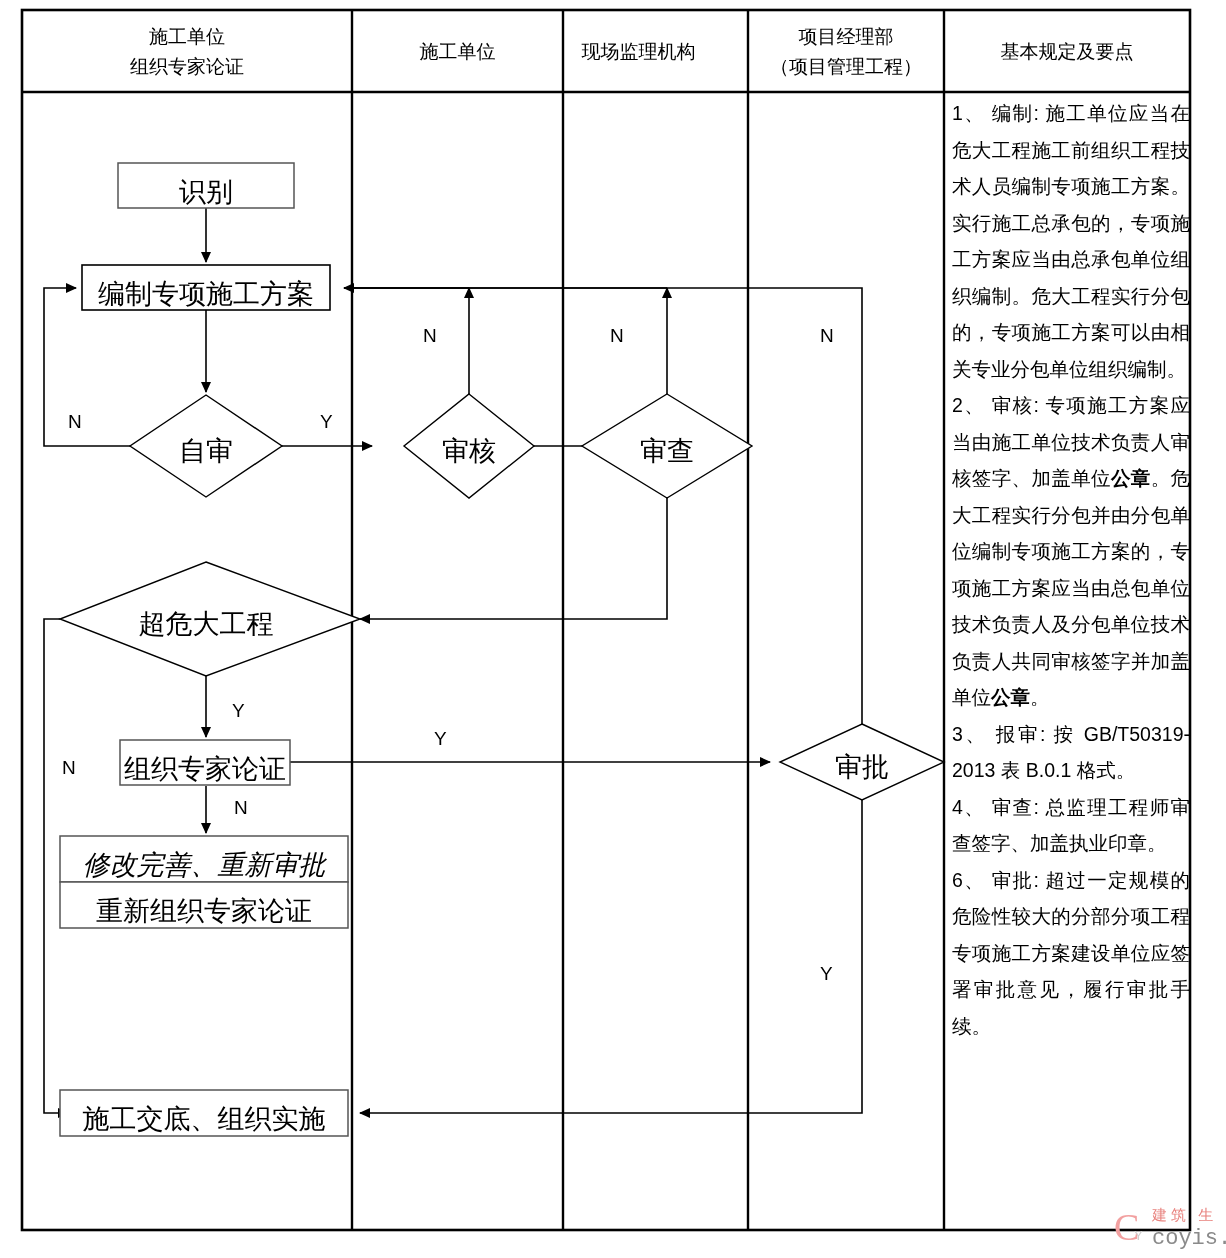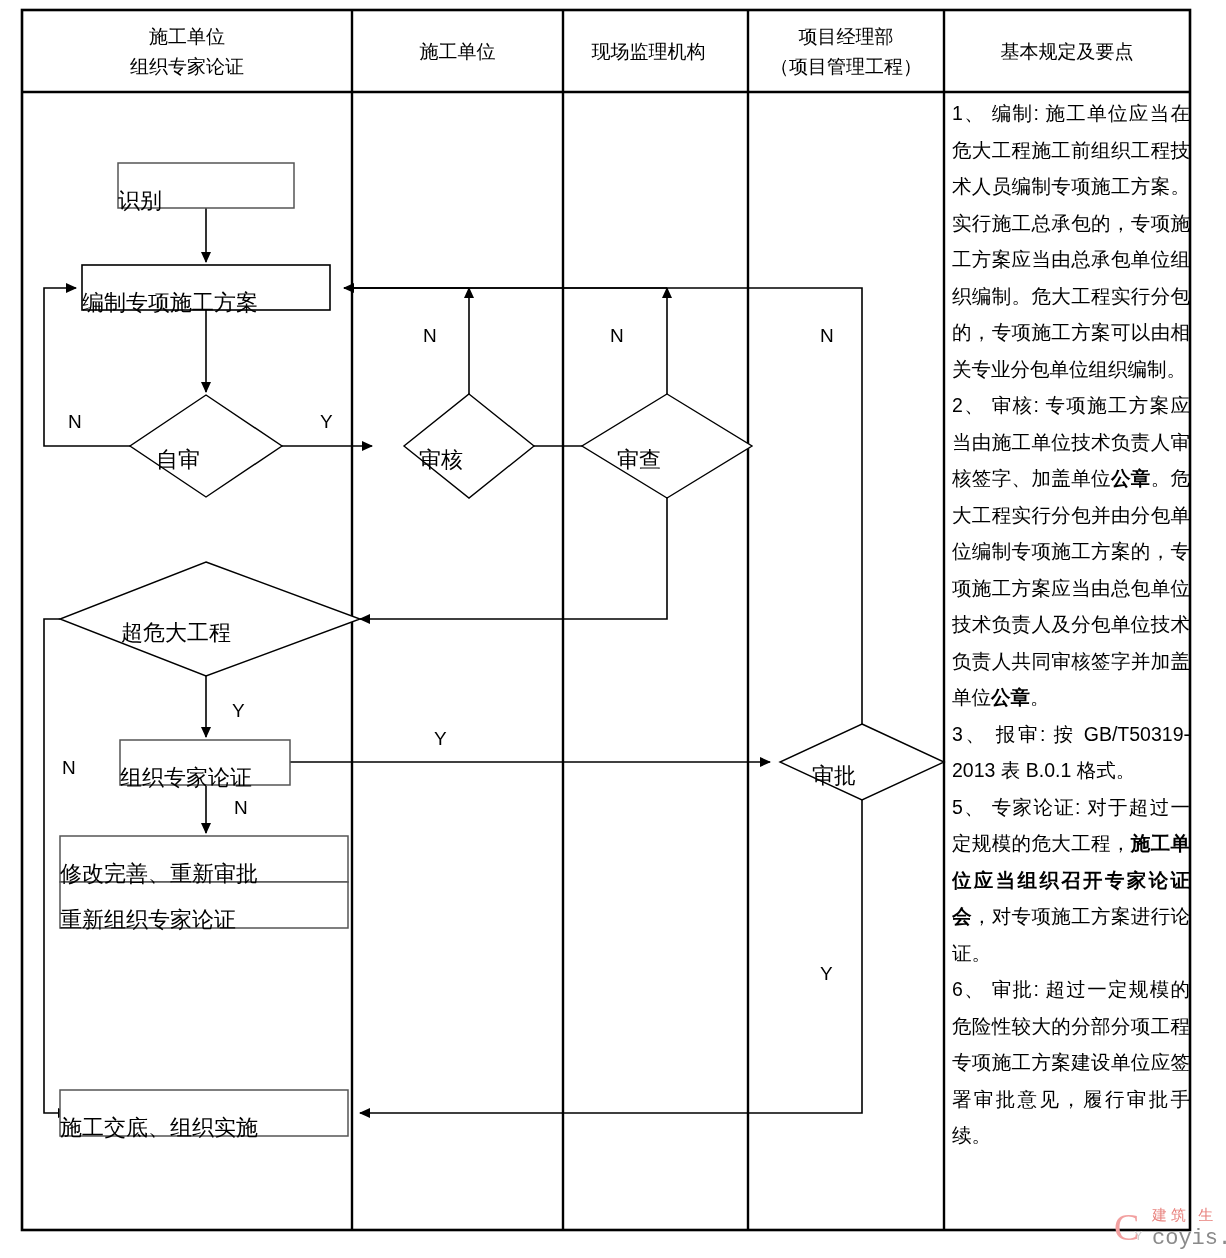--- a/index.html
+++ b/index.html
@@ -25,24 +25,24 @@
     width: 1226px;
     height: 1258px;
   }
   .hdr-cell-text {
     font-size: 19px;
     line-height: 30px;
     text-align: center;
     color: #000;
   }
   .node-label {
-    font-size: 22px;
+    font-size: 27px;
+    text-align: center;
     color: #000;
     white-space: nowrap;
-    margin-top: 12px;
   }
   .branch-label {
     font-size: 19px;
     color: #000;
   }
   .notes-wrap {
     position: absolute;
     left: 952px;
     top: 95px;
     width: 238px;
@@ -199,42 +199,42 @@
     </g>
   </svg>
 
   <div style="position:absolute;left:24px;top:22px;width:326px;" class="hdr-cell-text">
     <div>施工单位</div>
     <div>组织专家论证</div>
   </div>
   <div style="position:absolute;left:354px;top:37px;width:207px;" class="hdr-cell-text">
     <div>施工单位</div>
   </div>
-  <div style="position:absolute;left:565px;top:37px;width:147px;padding-left:10px;" class="hdr-cell-text">
+  <div style="position:absolute;left:565px;top:37px;width:147px;" class="hdr-cell-text">
     <div>现场监理机构</div>
   </div>
   <div style="position:absolute;left:750px;top:22px;width:192px;" class="hdr-cell-text">
     <div>项目经理部</div>
     <div>（项目管理工程）</div>
   </div>
   <div style="position:absolute;left:946px;top:37px;width:242px;" class="hdr-cell-text">
     <div>基本规定及要点</div>
   </div>
 
   <div class="node-label" style="position:absolute;left:118px;top:174px;width:176px;">识别</div>
 
   <div class="node-label" style="position:absolute;left:82px;top:276px;width:248px;">编制专项施工方案</div>
 
   <div class="node-label" style="position:absolute;left:156px;top:433px;width:100px;">自审</div>
 
   <div class="node-label" style="position:absolute;left:121px;top:606px;width:170px;">超危大工程</div>
 
   <div class="node-label" style="position:absolute;left:120px;top:751px;width:170px;">组织专家论证</div>
 
-  <div class="node-label" style="position:absolute;left:60px;top:847px;width:228px;">修改完善、重新审批</div>
+  <div class="node-label" style="position:absolute;left:60px;top:847px;width:288px;font-style:italic;">修改完善、重新审批</div>
 
   <div class="node-label" style="position:absolute;left:60px;top:893px;width:288px;">重新组织专家论证</div>
 
   <div class="node-label" style="position:absolute;left:60px;top:1101px;width:288px;">施工交底、组织实施</div>
 
   <div class="node-label" style="position:absolute;left:419px;top:433px;width:100px;">审核</div>
 
   <div class="node-label" style="position:absolute;left:617px;top:433px;width:100px;">审查</div>
 
   <div class="node-label" style="position:absolute;left:812px;top:749px;width:100px;">审批</div>
@@ -247,21 +247,21 @@
   <div class="branch-label" style="position:absolute;left:62px;top:757px;">N</div>
   <div class="branch-label" style="position:absolute;left:232px;top:700px;">Y</div>
   <div class="branch-label" style="position:absolute;left:234px;top:797px;">N</div>
   <div class="branch-label" style="position:absolute;left:434px;top:728px;">Y</div>
   <div class="branch-label" style="position:absolute;left:820px;top:963px;">Y</div>
 
   <div class="notes-wrap">
     <p class="note-p"><span>1、 编制: 施工单位应当在危大工程施工前组织工程技术人员编制专项施工方案。实行施工总承包的，专项施工方案应当由总承包单位组织编制。危大工程实行分包的，专项施工方案可以由相关专业分包单位组织编制。</span></p>
     <p class="note-p"><span>2、 审核: 专项施工方案应当由施工单位技术负责人审核签字、加盖单位</span><b>公章</b><span>。危大工程实行分包并由分包单位编制专项施工方案的，专项施工方案应当由总包单位技术负责人及分包单位技术负责人共同审核签字并加盖单位</span><b>公章</b><span>。</span></p>
     <p class="note-p"><span>3、 报审: 按 GB/T50319-2013 表 B.0.1 格式。</span></p>
-    <p class="note-p"><span>5、 专家论证: 对于超过一定规模的危大工程，</span><b>施工单位应当组织召开专家论证会</b><span>，对专项施工方案进行论证。</span></p>
+    <p class="note-p"><span>4、 审查: 总监理工程师审查签字、加盖执业印章。</span></p>
     <p class="note-p"><span>6、 审批: 超过一定规模的危险性较大的分部分项工程专项施工方案建设单位应签署审批意见，履行审批手续。</span></p>
   </div>
 
   <div class="wm">
     <span class="wm-c">C</span>
     <span class="wm-y">Y</span>
     <span class="wm-cn">建筑 生</span>
     <span class="wm-dom">coyis.com</span>
   </div>
 

